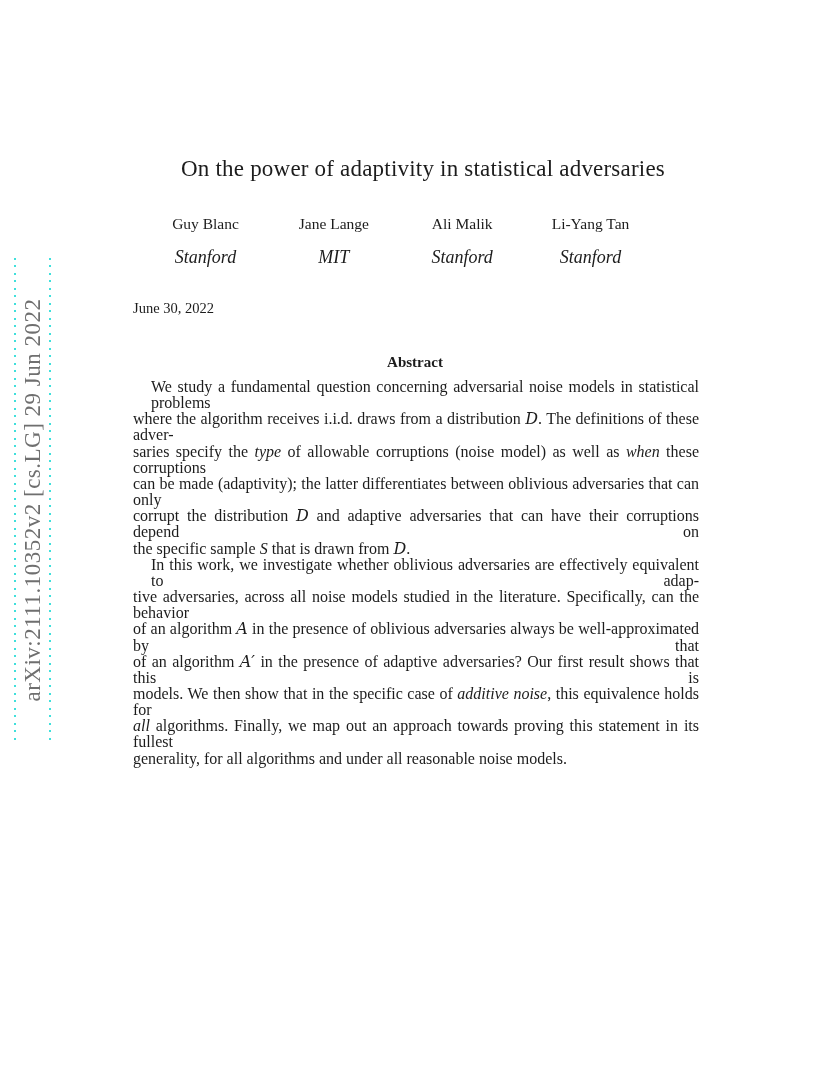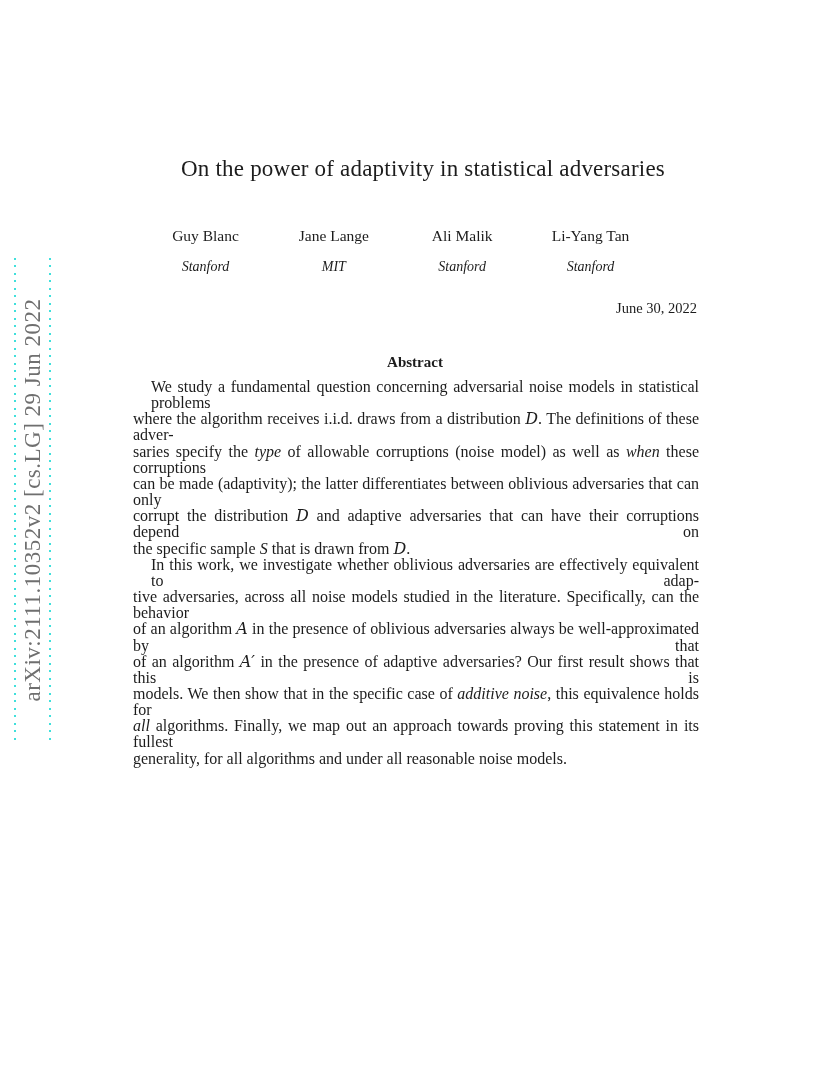--- a/index.html
+++ b/index.html
@@ -73,35 +73,34 @@
     width: 470px;
     display: flex;
     justify-content: space-between;
   }
   .author-col {
     text-align: center;
     min-width: 85px;
   }
   .author-name {
     font-size: 15.5px;
-    margin-top: 12px;
   }
   .author-affil {
     margin-top: 14px;
-    font-size: 14px;
+    font-size: 18px;
     font-style: italic;
   }
 
   
   .date {
     position: absolute;
     top: 300px;
     left: 133px;
     width: 564px;
-    text-align: right;
+    text-align: left;
     font-size: 14.5px;
   }
 
   
   .abstract-heading {
     position: absolute;
     top: 354px;
     left: 133px;
     width: 564px;
     text-align: center;

